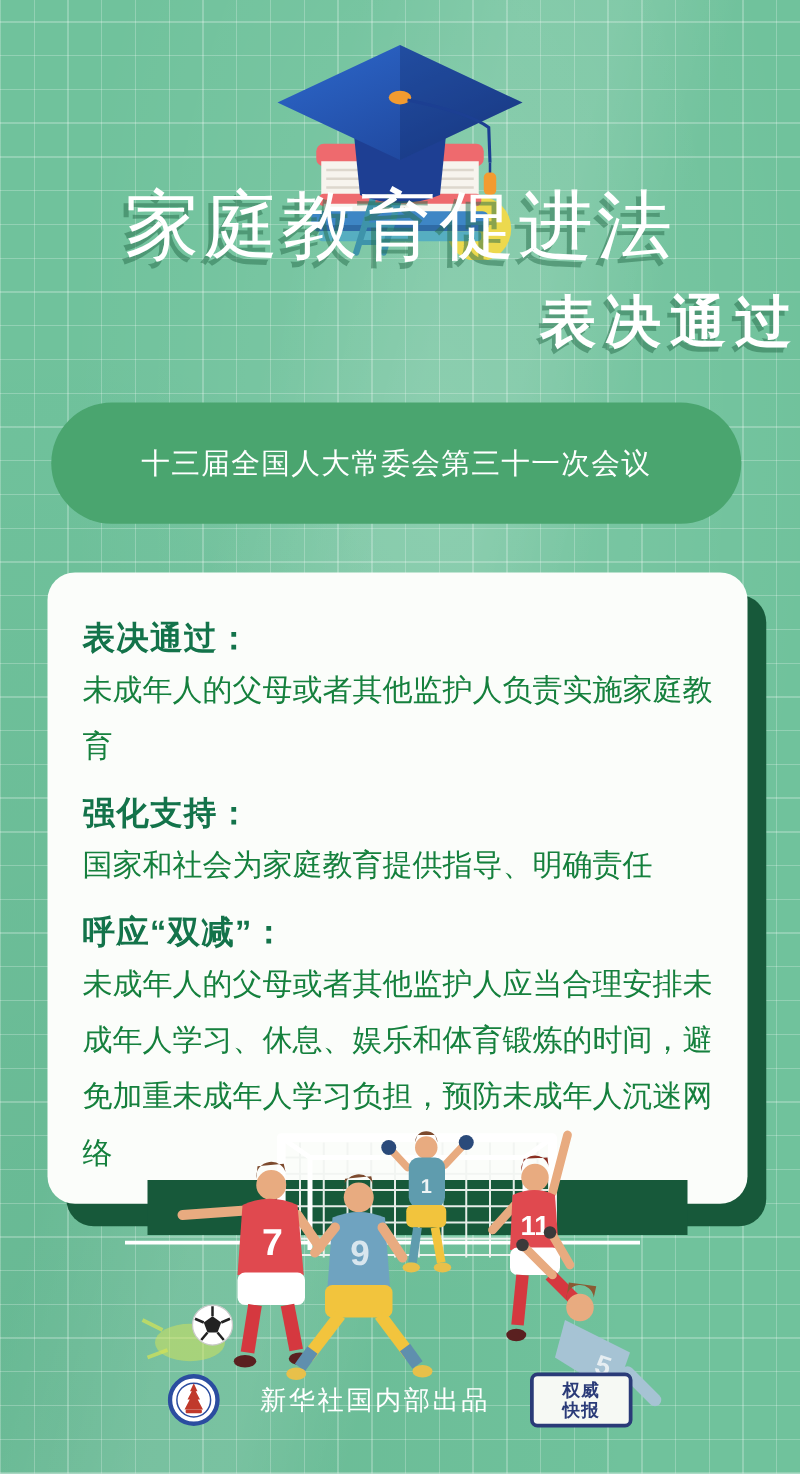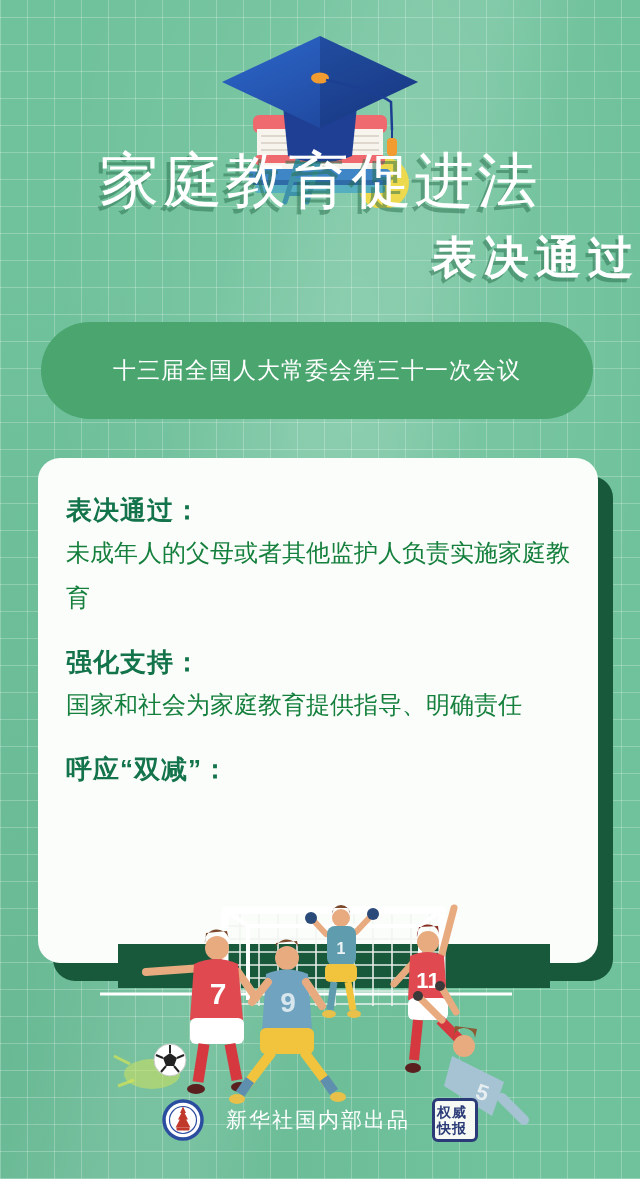--- a/index.html
+++ b/index.html
@@ -34,31 +34,31 @@
     color:#fff;font-size:23px;line-height:37px;letter-spacing:1px;font-weight:500;
   }
   .card{
     position:absolute;left:38px;top:458px;width:560px;height:505px;z-index:2;
     background:#fbfdfa;border-radius:22px;
     box-shadow:15px 18px 0 #17593a;
     box-sizing:border-box;padding:34px 28px 0 28px;
   }
   .card h3{margin:0;font-size:26px;line-height:36px;font-weight:800;color:#13734a;letter-spacing:1px;}
   .card p{margin:2px 0 0 0;font-size:24px;line-height:45px;font-weight:500;color:#15803d;letter-spacing:0;}
-  .card .sec + .sec{margin-top:24px;}
+  .card .sec + .sec{margin-top:12px;}
   .soccer{position:absolute;left:90px;top:888px;width:460px;height:262px;z-index:3;}
   .footer{
     position:absolute;left:0;top:1098px;width:100%;z-index:4;
-    display:flex;justify-content:center;align-items:center;gap:22px;
+    display:flex;justify-content:center;align-items:center;gap:32px;
   }
   .publisher{color:#ffffff;font-size:21px;letter-spacing:2px;font-weight:500;}
   .badge{
-    width:36px;box-sizing:content-box;padding:3px 2px;border:3px solid #2a3b78;border-radius:6px;
+    width:36px;box-sizing:content-box;padding:3px 20px;border:3px solid #2a3b78;border-radius:6px;
     background:#f6f9f4;color:#2a3b78;font-size:14px;font-weight:800;line-height:16px;
-    text-align:left;letter-spacing:1px;
+    text-align:center;letter-spacing:1px;
   }
 </style>
 </head>
 <body>
 
 <div class="poster">
 
   <svg class="top-illo" viewBox="0 0 210 178" aria-hidden="true">
     <defs>
       <linearGradient id="capGrad" x1="0" y1="0" x2="1" y2="1">
@@ -114,20 +114,21 @@
     <div class="sec">
       <h3>表决通过：</h3>
       <p>未成年人的父母或者其他监护人负责实施家庭教育</p>
     </div>
     <div class="sec">
       <h3>强化支持：</h3>
       <p>国家和社会为家庭教育提供指导、明确责任</p>
     </div>
     <div class="sec">
       <h3>呼应“双减”：</h3>
+      <p>未成年人的父母或者其他监护人应当合理安排未成年人学习、休息、娱乐和体育锻炼的时间，避免加重未成年人学习负担，预防未成年人沉迷网络</p>
     </div>
   </div>
 
   <svg class="soccer" viewBox="0 0 460 262" aria-hidden="true">
 
     <rect x="28" y="56" width="494" height="44" fill="#17593a"></rect>
 
     <g>
       <g stroke="#f2f5f2" stroke-width="1.6" opacity="0.95">
         <line x1="150" y1="26" x2="150" y2="118"></line>

